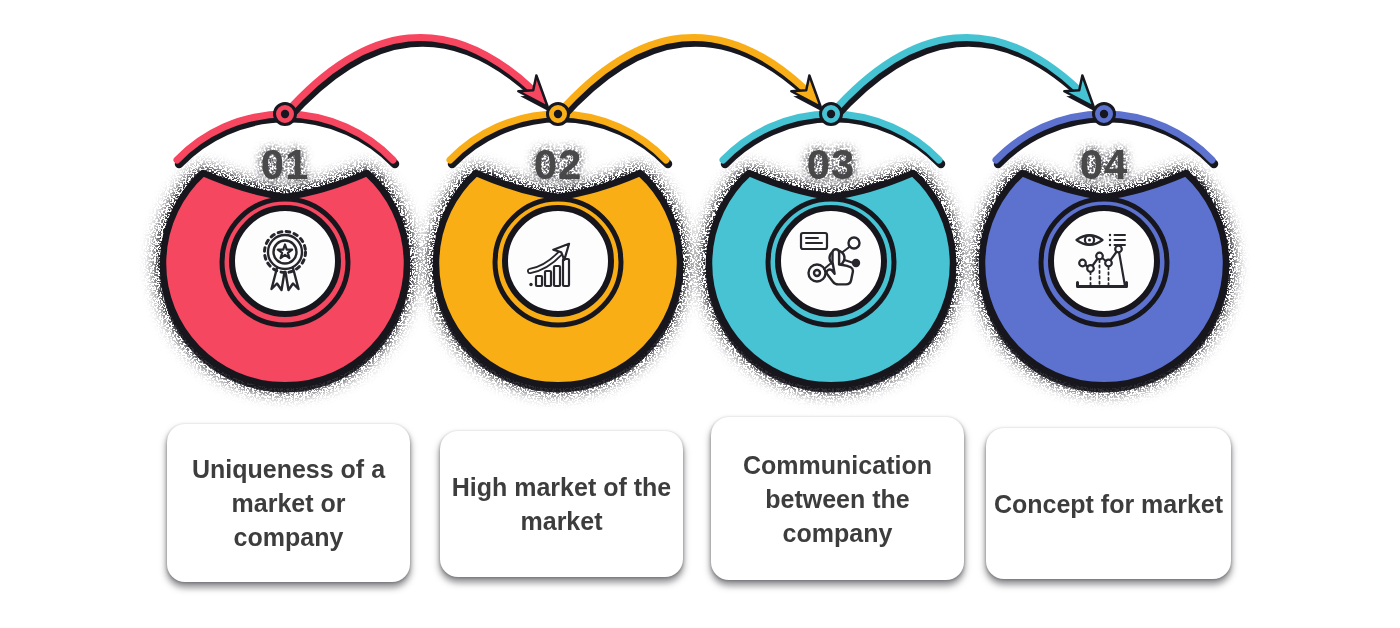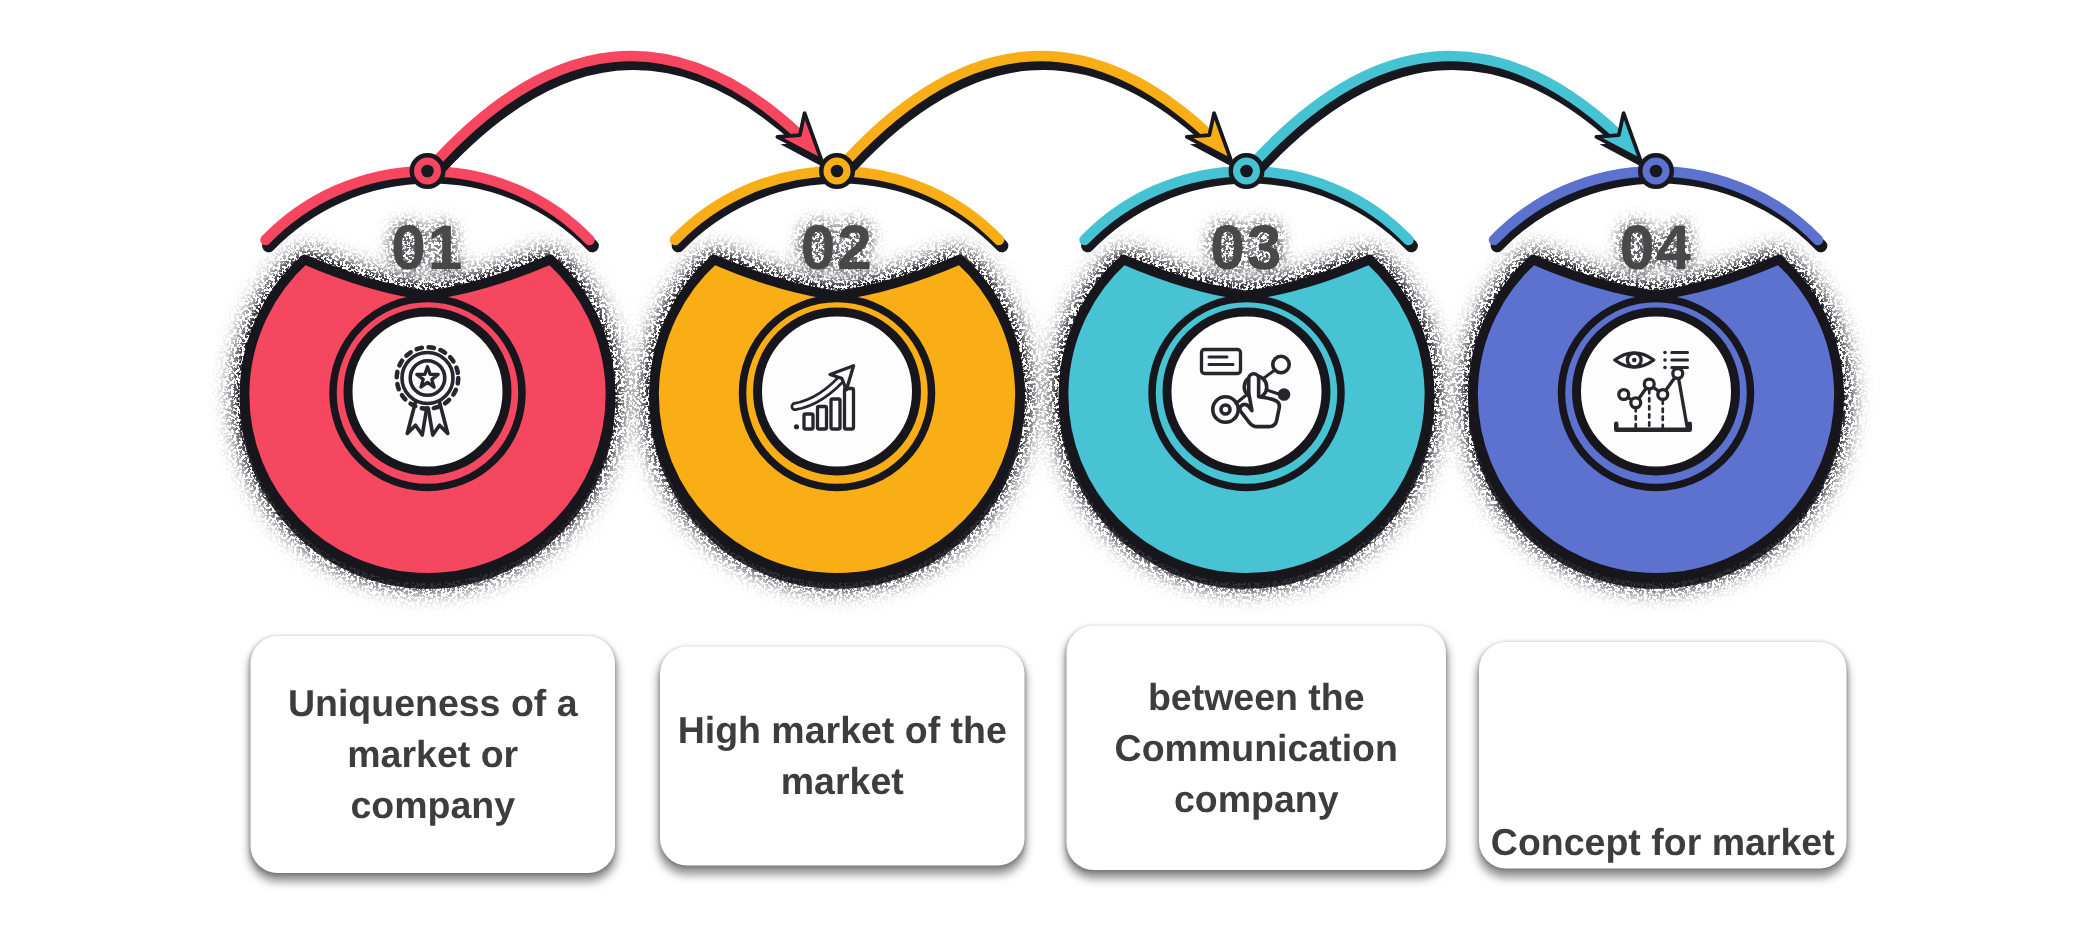--- a/index.html
+++ b/index.html
@@ -9,21 +9,21 @@
   .num{font-family:"Liberation Sans",sans-serif;font-weight:700;font-size:42px;letter-spacing:1px;}
   .icon{fill:none;stroke-linecap:round;stroke-linejoin:round;}
   .arcline{fill:none;stroke-linecap:round;}
   .card{position:absolute;background:#ffffff;border-radius:18px;
         display:flex;flex-direction:column;justify-content:center;align-items:center;
         text-align:center;font-weight:600;font-size:25px;line-height:34px;color:#3d3d3d;
         box-shadow:0 5px 6px 1px rgba(52,52,58,.5),0 1px 3px rgba(52,52,58,.4);}
   .c1{left:167px;top:424px;width:243px;height:158px;}
   .c2{left:440px;top:431px;width:243px;height:146px;}
   .c3{left:711px;top:417px;width:253px;height:163px;}
-  .c4{left:986px;top:428px;width:245px;height:151px;justify-content:flex-end;}
+  .c4{left:986px;top:428px;width:245px;height:151px;}
 </style>
 </head>
 <body>
 
 <div class="stage">
 
 <svg class="diagram" width="1400" height="416" viewBox="0 0 1400 416">
   <defs>
     <filter id="grainBig" x="-30%" y="-30%" width="160%" height="175%">
       <feOffset in="SourceAlpha" dy="4" result="off"></feOffset>
@@ -209,21 +209,21 @@
 <div class="card c1">
   <div class="card-line">Uniqueness of a</div>
   <div class="card-line">market or</div>
   <div class="card-line">company</div>
 </div>
 <div class="card c2">
   <div class="card-line">High market of the</div>
   <div class="card-line">market</div>
 </div>
 <div class="card c3">
+  <div class="card-line">Communication</div>
   <div class="card-line">between the</div>
-  <div class="card-line">Communication</div>
   <div class="card-line">company</div>
 </div>
 <div class="card c4">
   <div class="card-line">Concept for market</div>
 </div>
 
 </div>
 
 </body></html>

